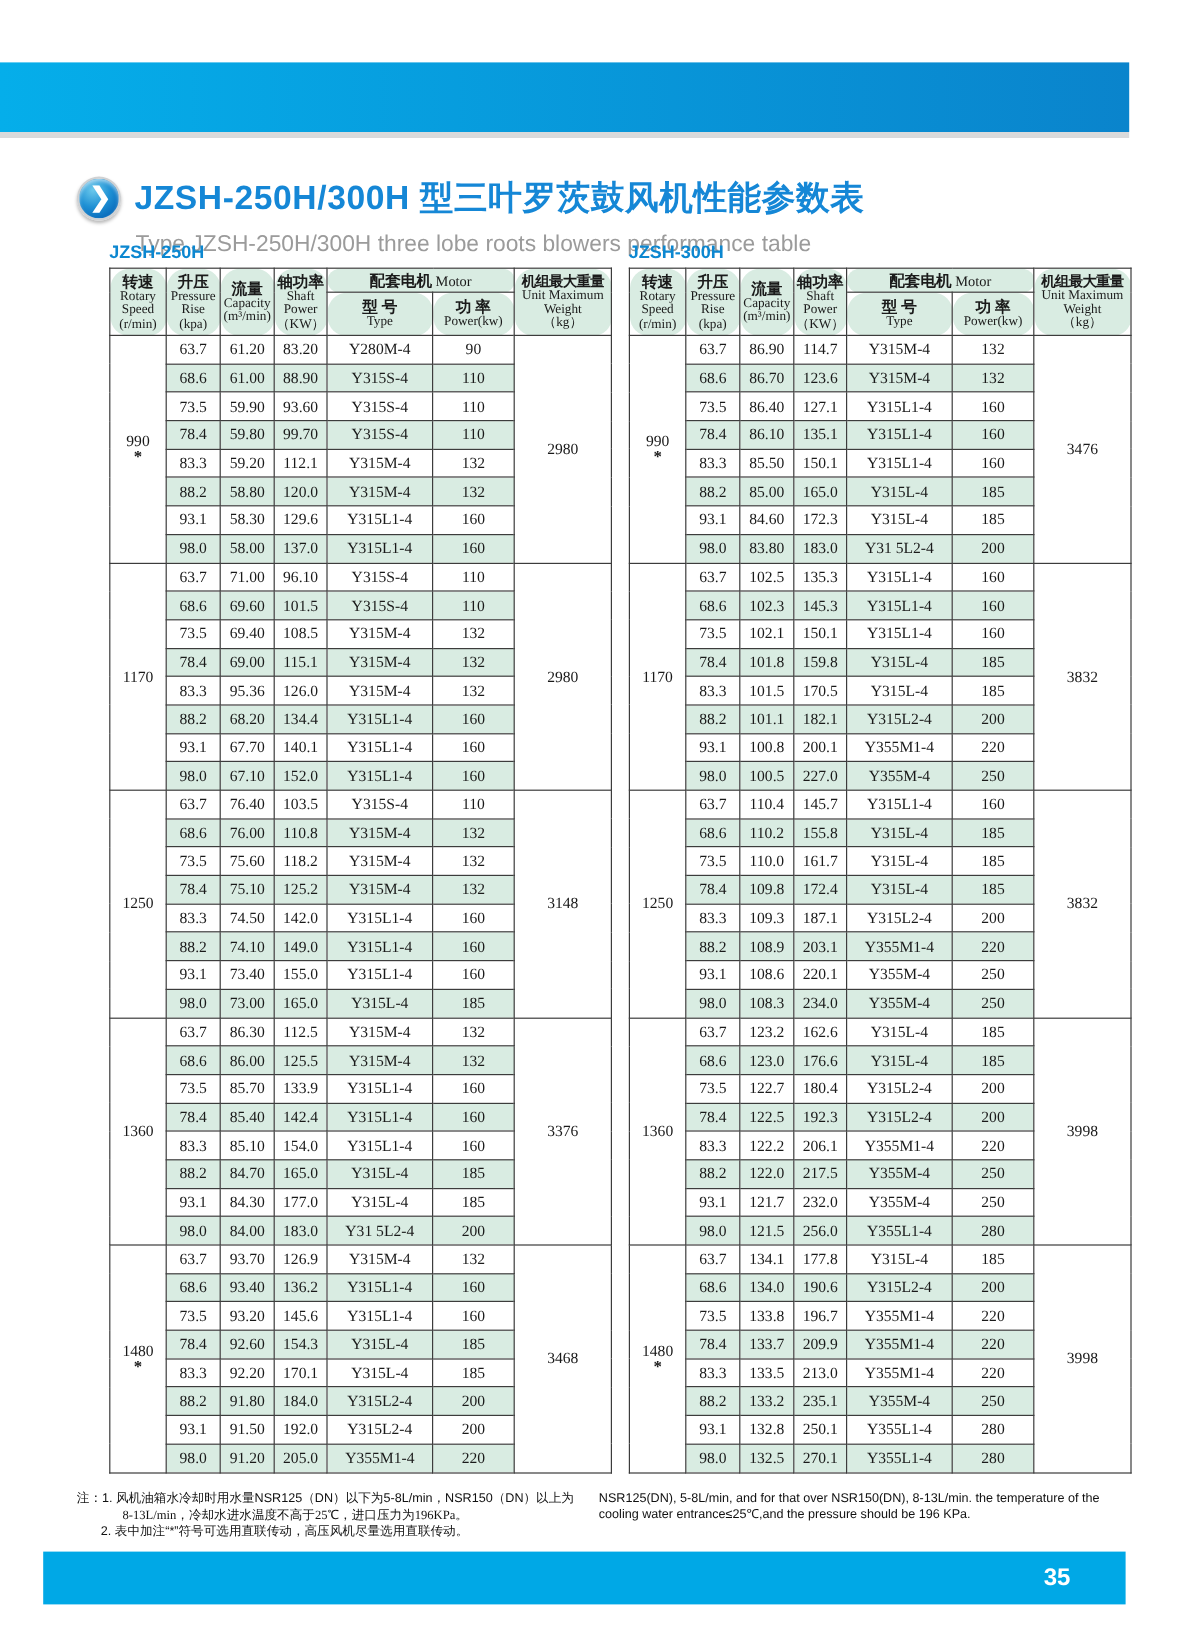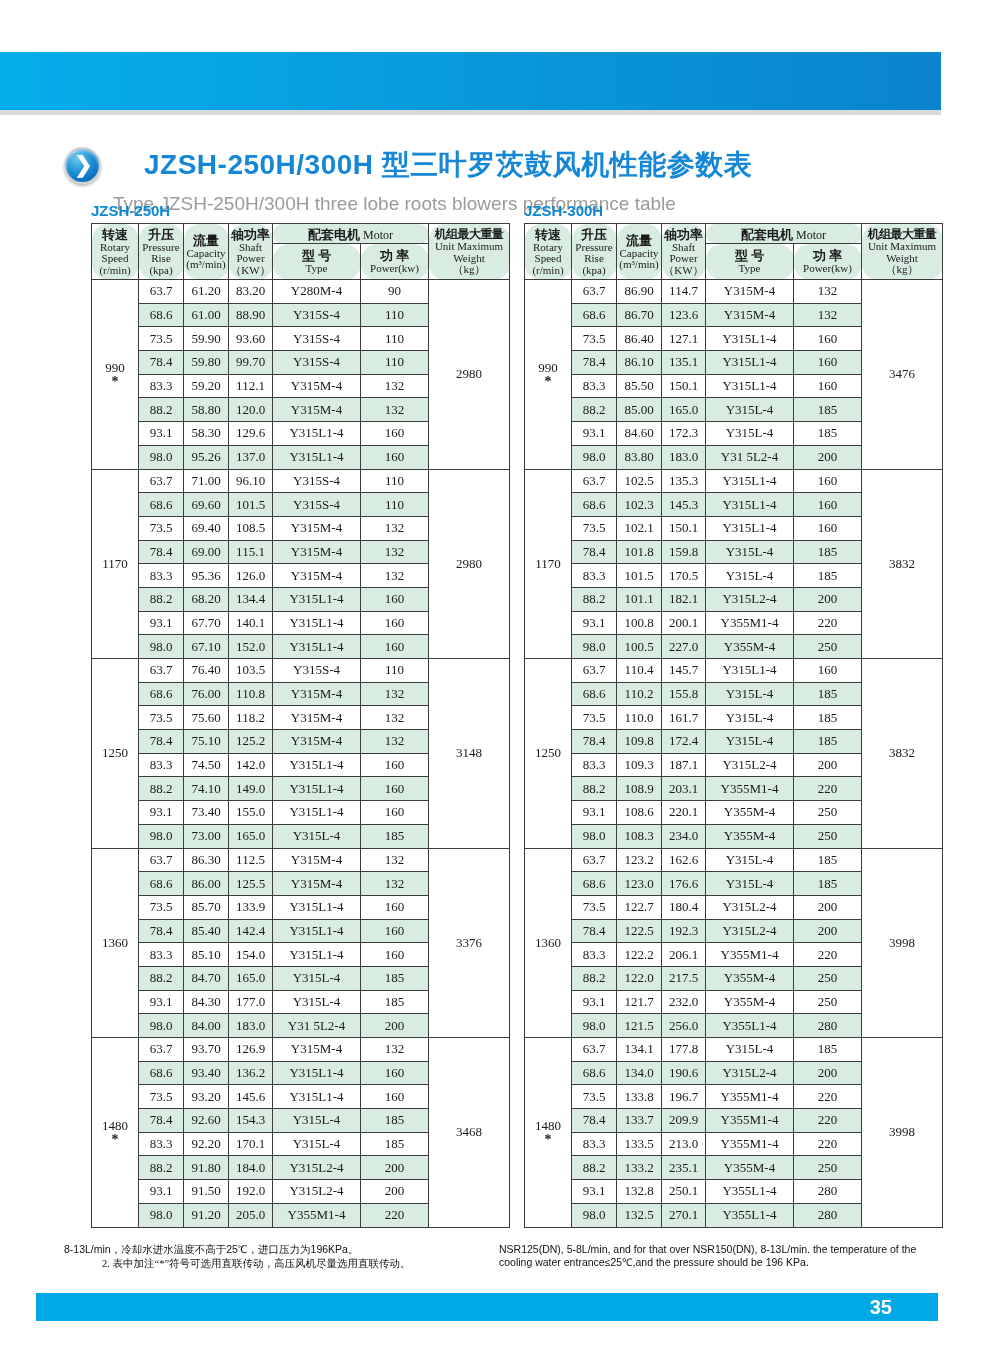--- a/index.html
+++ b/index.html
@@ -19,21 +19,21 @@
     position:absolute; left:64px; top:146px; display:flex; align-items:center; gap:11px;
   }
   .title-icon {
     width:37px; height:37px; border-radius:50%;
     background:radial-gradient(circle at 35% 28%, #6cc9ec 0%, #1e90d4 45%, #0b6fbe 75%);
     border:2px solid #cfd1d3; box-shadow:0 2px 3px rgba(0,0,0,0.28), inset 0 2px 3px rgba(255,255,255,0.55);
     display:flex; align-items:center; justify-content:center; flex:0 0 auto;
   }
   .chev { color:#ffffff; font-size:22px; font-weight:bold; line-height:1; margin-left:2px; }
   h1.doc-title {
-    color:#1587d6; font-size:28px; font-weight:bold; letter-spacing:0.5px; white-space:nowrap;margin-left:32px;
+    color:#1587d6; font-size:28px; font-weight:bold; letter-spacing:0.5px; white-space:nowrap;
   }
   .subtitle {
     position:absolute; left:113px; top:193px; color:#9b9b9b; font-size:19px; font-weight:normal; white-space:nowrap;
   }
   
   .table-block { position:absolute; top:202px; width:421px;padding-left:25px; }
   .table-block.left  { left:66px; }
   .table-block.right { left:499px; }
   .table-label { color:#0c87d0; font-size:15px; font-weight:bold; height:21px; }
   table.perf {
@@ -56,21 +56,21 @@
   .he { font-family:"Liberation Serif", serif; font-size:11px; line-height:11.5px; font-weight:normal; }
   .star-mark { font-weight:bold; font-size:14px; line-height:12px; }
   
   .notes { position:absolute; top:1243px; font-size:10.5px; line-height:13.5px; color:#111; }
   .notes-zh { left:64px;  width:432px; }
   .notes-en { left:499px; width:432px; line-height:13px; }
   .notes-zh div:nth-child(2) { padding-left:38px;font-family:Liberation Serif, serif; }
   .notes-zh div:nth-child(3) { padding-left:20px; }
   
   .footer-bar {
-    position:absolute; left:36px; top:1293px; width:902px; height:28px;
+    position:absolute; left:36px; top:1293px; width:902px; height:44px;
     background:#00a8e6; display:flex; align-items:center; justify-content:flex-end;
     padding-right:46px;
   }
   .page-num { color:#ffffff; font-size:20px; font-weight:bold; }
 </style>
 </head>
 <body>
 
 <div class="page">
 
@@ -192,21 +192,21 @@
             </tr>
             <tr>
               <td>93.1</td>
               <td>58.30</td>
               <td>129.6</td>
               <td>Y315L1-4</td>
               <td>160</td>
             </tr>
             <tr class="alt">
               <td>98.0</td>
-              <td>95.26</td>
+              <td>58.00</td>
               <td>137.0</td>
               <td>Y315L1-4</td>
               <td>160</td>
             </tr>
             <tr>
               <td rowspan="8" class="speed-cell">
                 <div>1170</div>
               </td>
               <td>63.7</td>
               <td>71.00</td>
@@ -809,20 +809,21 @@
               <td>270.1</td>
               <td>Y355L1-4</td>
               <td>280</td>
             </tr>
           </tbody>
         </table>
       </div>
   </section>
 
   <div class="notes notes-zh">
+      <div>注：1. 风机油箱水冷却时用水量NSR125（DN）以下为5-8L/min，NSR150（DN）以上为</div>
       <div>8-13L/min，冷却水进水温度不高于25℃，进口压力为196KPa。</div>
       <div>2. 表中加注“*”符号可选用直联传动，高压风机尽量选用直联传动。</div>
     </div>
   <div class="notes notes-en">
       <div>NSR125(DN), 5-8L/min, and for that over NSR150(DN), 8-13L/min. the temperature of the</div>
       <div>cooling water entrance≤25℃,and the pressure should be 196 KPa.</div>
     </div>
 
   <div class="footer-bar">
     <span class="page-num">35</span>

